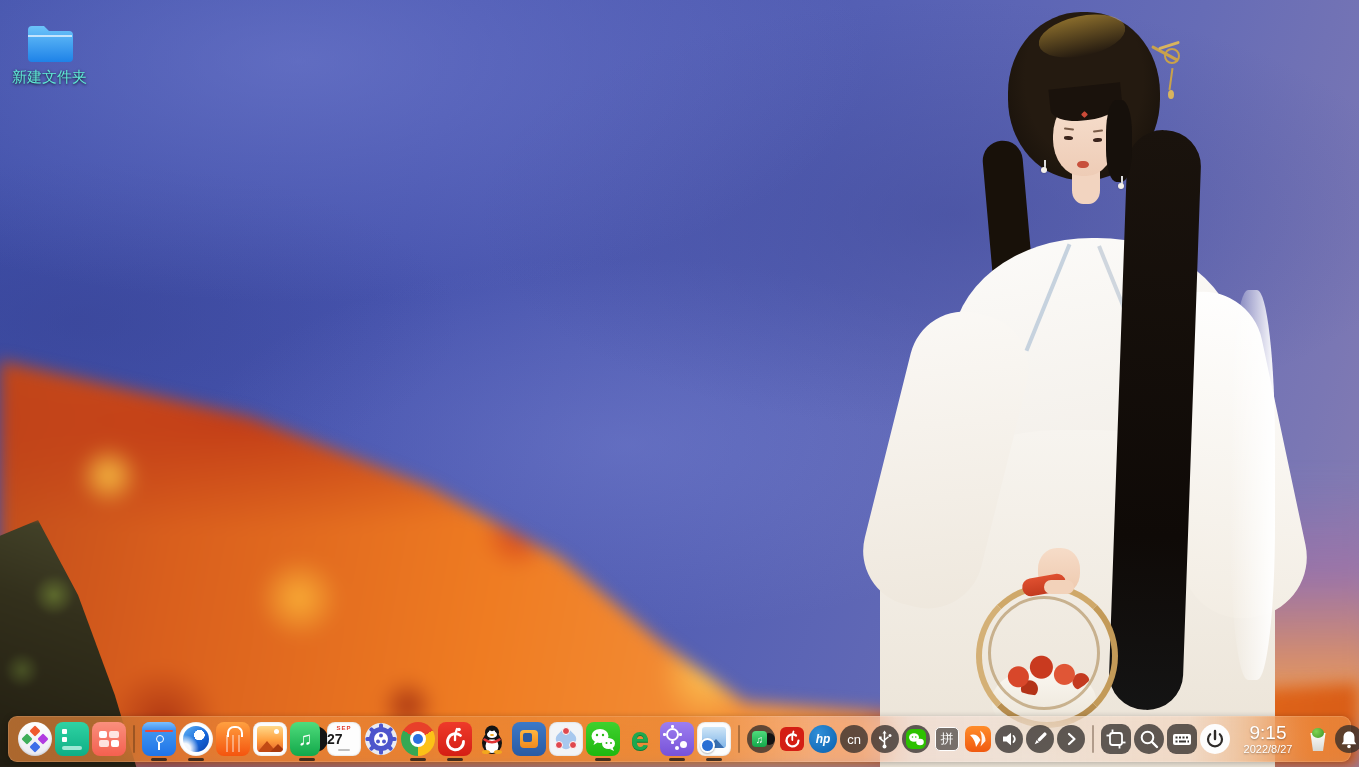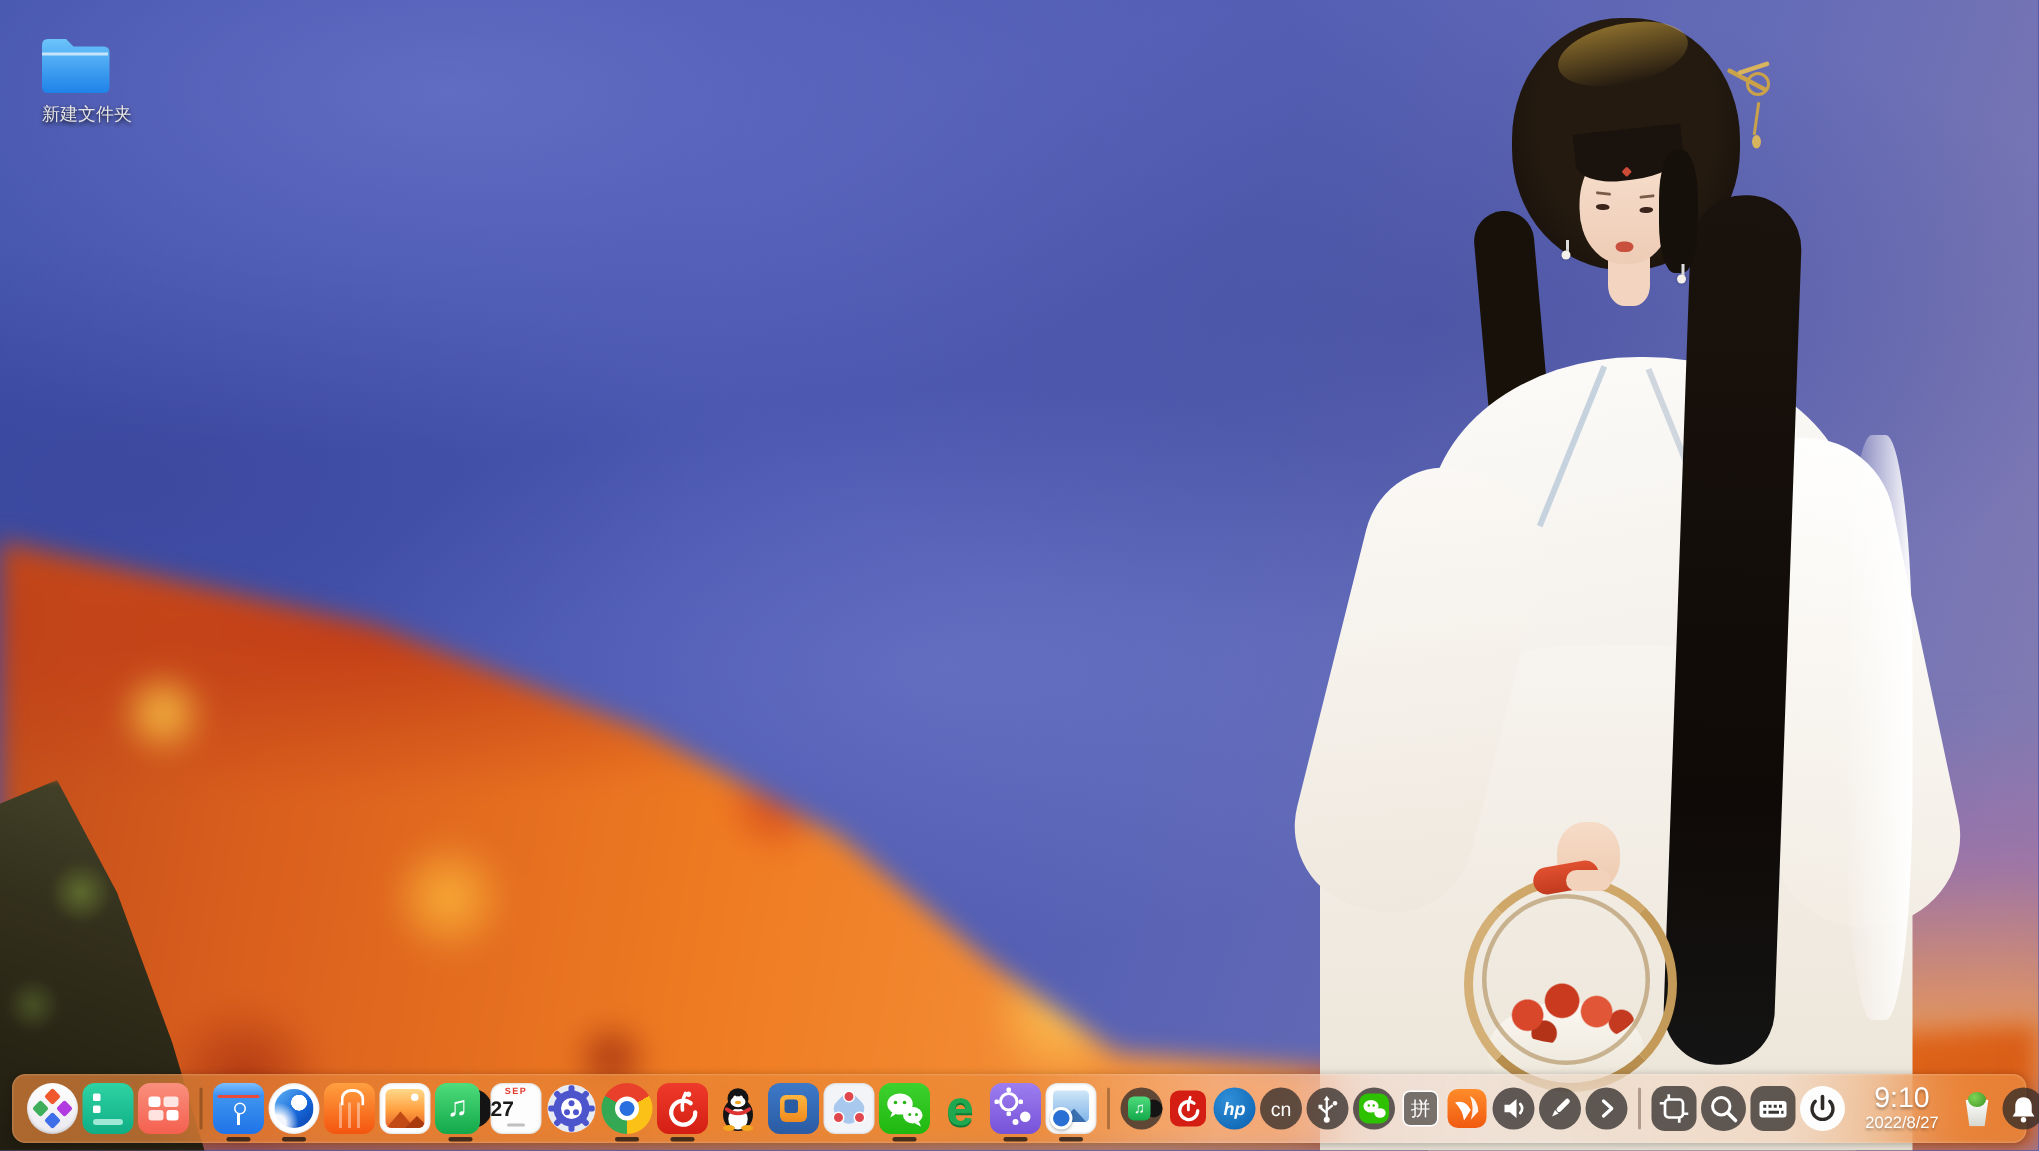--- a/index.html
+++ b/index.html
@@ -90,21 +90,21 @@
       radial-gradient(circle 8px at 32% 85%, #b33318 0 8px, transparent 9px);}
   .ring{left:976px;top:584px;width:130px;height:132px;border-radius:50%;
     border:6px solid;border-color:#cfa869 #c39a58 #b88e4e #d4b076;}
   .ring2{left:988px;top:596px;width:106px;height:108px;border-radius:50%;border:3px solid rgba(160,120,60,.5);}
   .wrap{left:1022px;top:576px;width:44px;height:18px;border-radius:9px;transform:rotate(-10deg);
     background:linear-gradient(180deg,#e05030,#c23a1e);}
   .fingers{left:1044px;top:580px;width:30px;height:14px;border-radius:7px;background:#f2d2ba;}
 
   
   .desk-folder{left:12px;top:16px;width:76px;height:78px;cursor:default;}
-  .folder-label{position:absolute;left:0;top:52px;width:76px;text-align:right;color:#e5e5e5;font-size:12px;
+  .folder-label{position:absolute;left:0;top:52px;width:76px;text-align:left;color:#5eead4;font-size:15px;
     text-shadow:0 1px 3px rgba(0,0,0,.85);}
 
   
   .dock{position:absolute;left:8px;top:716px;width:1343px;height:46px;border-radius:9px;
     display:flex;align-items:center;gap:3px;padding:0 8px 0 10px;box-sizing:border-box;
     background:linear-gradient(90deg,rgba(226,132,58,.72) 0%,rgba(230,140,64,.62) 50%,rgba(242,206,196,.48) 60%,
       rgba(244,224,216,.42) 76%,rgba(244,206,180,.5) 88%,rgba(236,146,70,.7) 97%,rgba(233,140,66,.75) 100%);
     backdrop-filter:blur(22px) saturate(1.15);box-shadow:0 1px 6px rgba(0,0,0,.25), inset 0 0 0 1px rgba(255,255,255,.12);}
   .sep{flex:none;width:2px;height:28px;background:rgba(60,35,15,.35);border-radius:1px;margin:0 4px;}
   .ditem{flex:none;position:relative;width:34px;height:46px;display:flex;align-items:center;justify-content:center;cursor:pointer;}
@@ -638,21 +638,21 @@
 
   <div class="pitem">
     <div class="dark" style="border-radius:50%;background:#fdfdfd;"></div>
     <svg width="30" height="30" viewBox="0 0 30 30" style="position:absolute;inset:0;">
       <path d="M15 7 v8" stroke="#2d2a28" stroke-width="2.4" stroke-linecap="round"></path>
       <path d="M10.2 10.2 a7 7 0 1 0 9.6 0" stroke="#2d2a28" stroke-width="2.2" fill="none" stroke-linecap="round"></path>
     </svg>
   </div>
 
   <div class="clock">
-    <div class="t">9:10</div>
+    <div class="t">9:15</div>
     <div class="d">2022/8/27</div>
   </div>
 
   <div class="trash">
     <div class="tr-cup"></div>
     <div class="tr-ball"></div>
   </div>
 
   <div class="ti">
     <div class="dark"></div>

